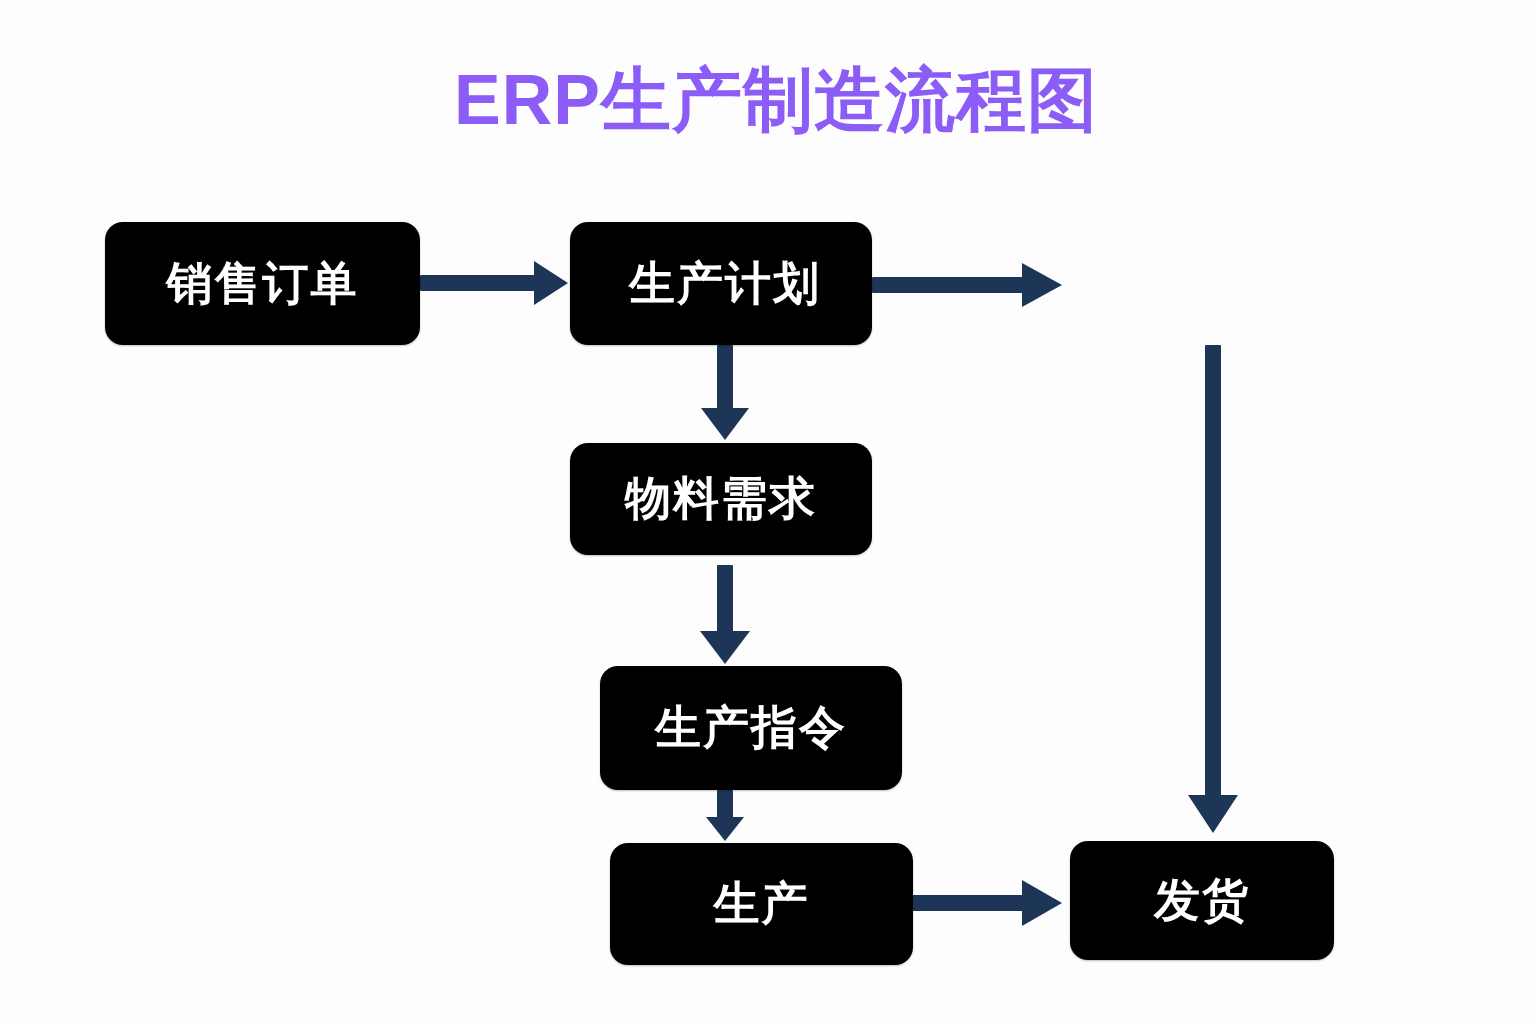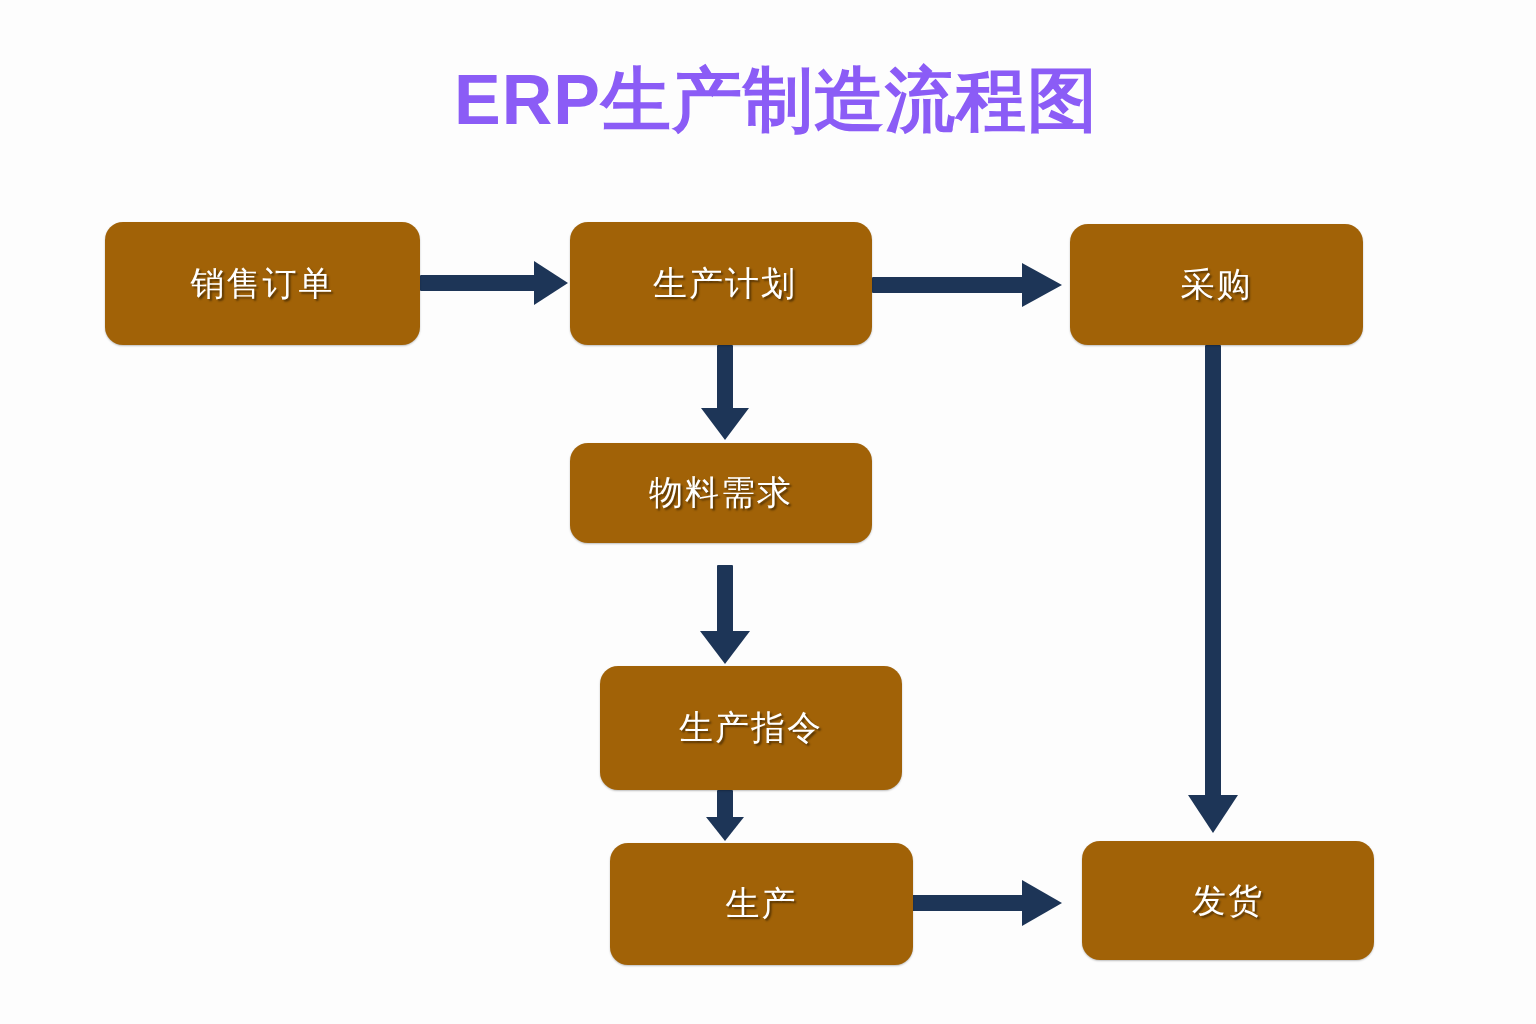--- a/index.html
+++ b/index.html
@@ -33,29 +33,29 @@
     font-size: 70px;
     letter-spacing: 1px;
     color: #8b5cf6;
     line-height: 1.1;
     white-space: nowrap;
     text-shadow: 1px 1px 0 rgba(255,255,255,0.55);
   }
   .node {
     position: absolute;
     box-sizing: border-box;
-    background: #a16207;
+    background: #000000;
     border-radius: 18px;
     display: flex;
     align-items: center;
     justify-content: center;
     color: #ffffff;
     font-family: "Liberation Sans", "DejaVu Sans", sans-serif;
-    font-weight: normal;
-    font-size: 34px;
+    font-weight: bold;
+    font-size: 46px;
     letter-spacing: 2px;
     white-space: nowrap;
     text-shadow: 2px 2px 2px rgba(0,0,0,0.45);
     box-shadow: 0 1px 2px rgba(0,0,0,0.25);
     user-select: none;
   }
 </style>
 </head>
 <body>
 
@@ -100,23 +100,22 @@
         <rect x="1205" y="345" width="16" height="455" rx="1"></rect>
         <polygon points="1188,795 1238,795 1213,833"></polygon>
       </g>
     </g>
   </svg>
 
   <div class="node" style="left:105px; top:222px; width:315px; height:123px;">销售订单</div>
 
   <div class="node" style="left:570px; top:222px; width:302px; height:123px;padding-left:8px;">生产计划</div>
 
-  <div class="node" style="left:1070px; top:224px; width:293px; height:121px;">采购</div>
 
-  <div class="node" style="left:570px; top:443px; width:302px; height:100px;">物料需求</div>
+  <div class="node" style="left:570px; top:443px; width:302px; height:112px;">物料需求</div>
 
   <div class="node" style="left:570px; top:666px; width:302px; height:124px;margin-left:30px;">生产指令</div>
 
   <div class="node" style="left:570px; top:843px; width:303px; height:122px;margin-left:40px;">生产</div>
 
-  <div class="node" style="left:1070px; top:841px; width:292px; height:119px;margin-left:12px;">发货</div>
+  <div class="node" style="left:1070px; top:841px; width:264px; height:119px;">发货</div>
 
 </div>
 
 </body></html>

